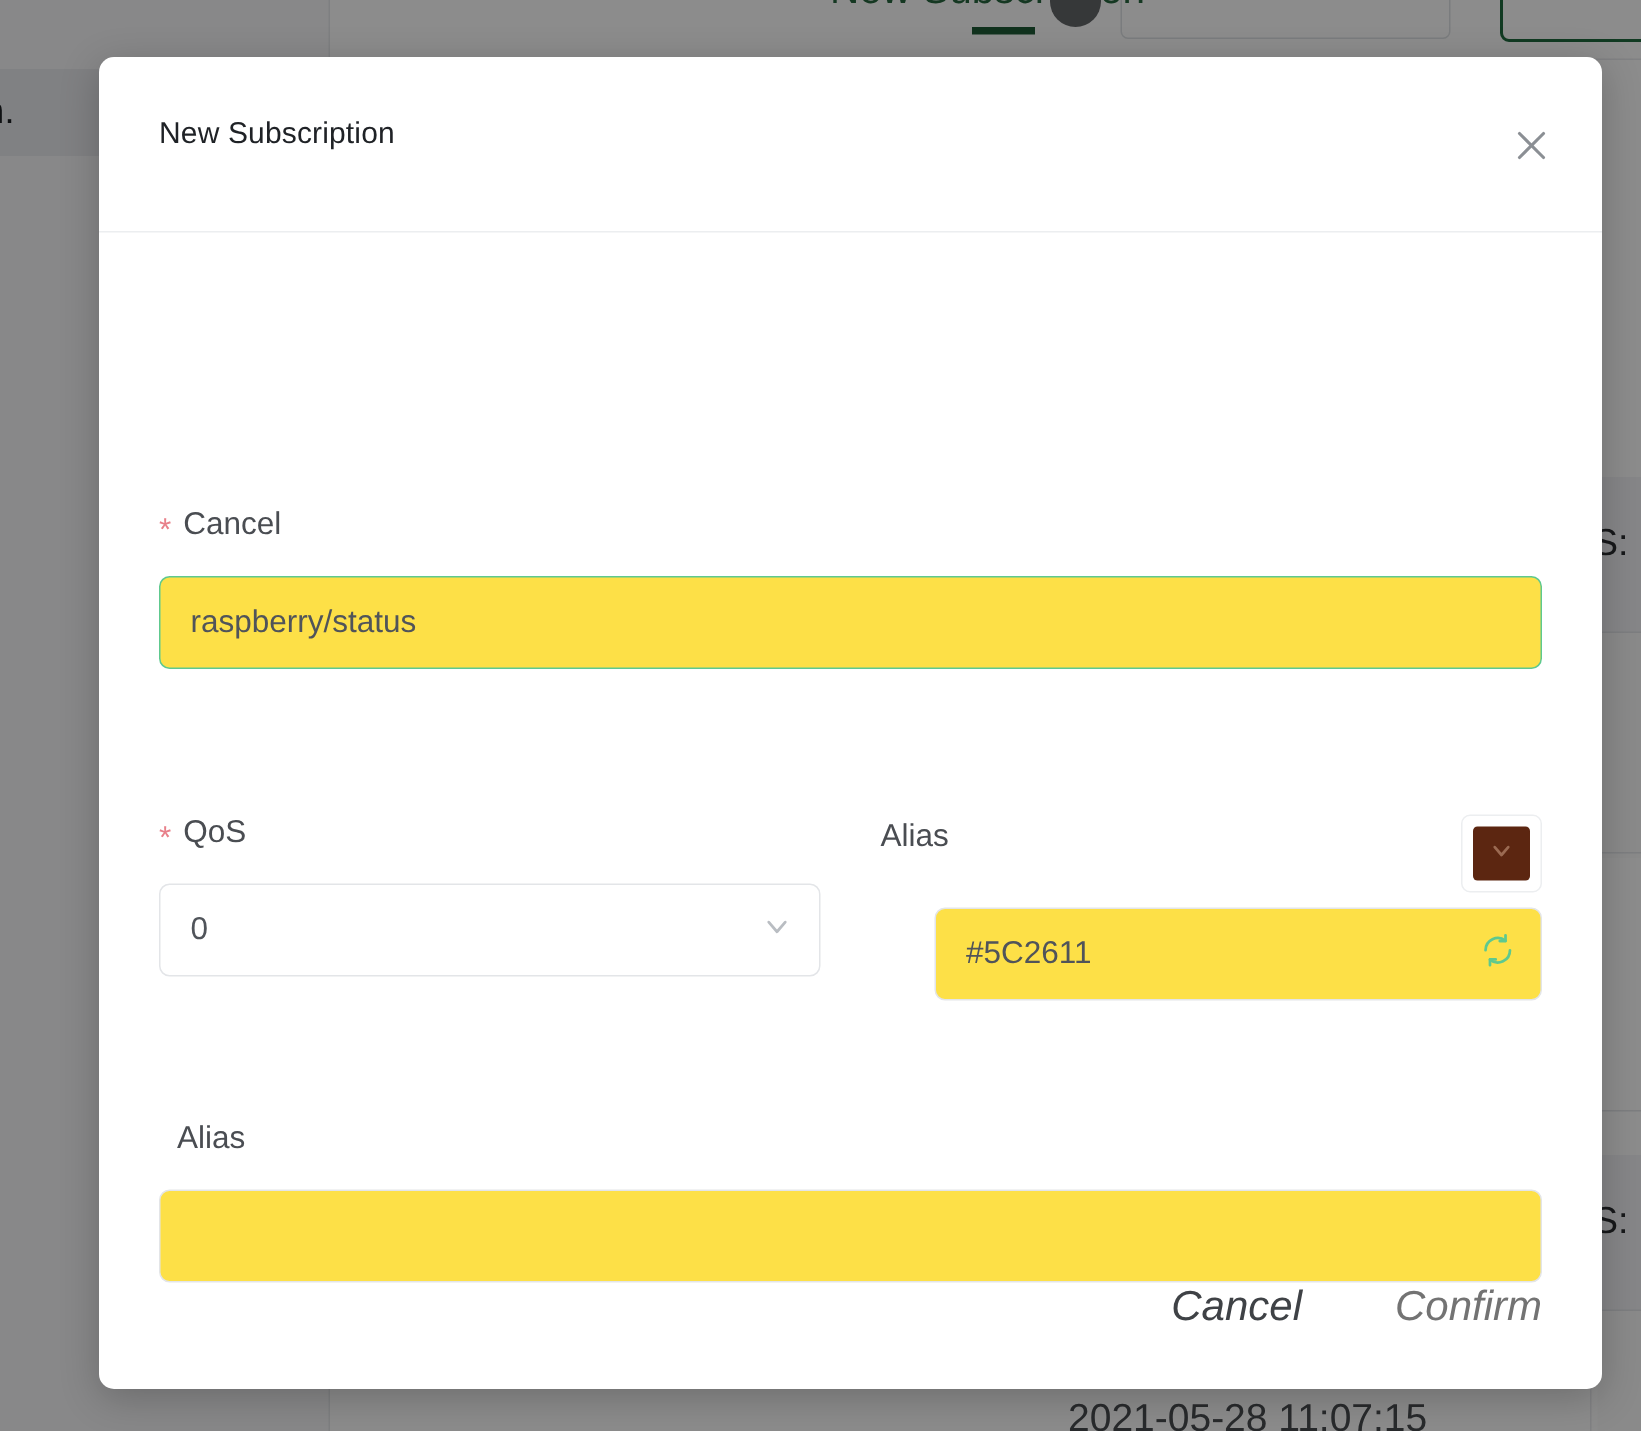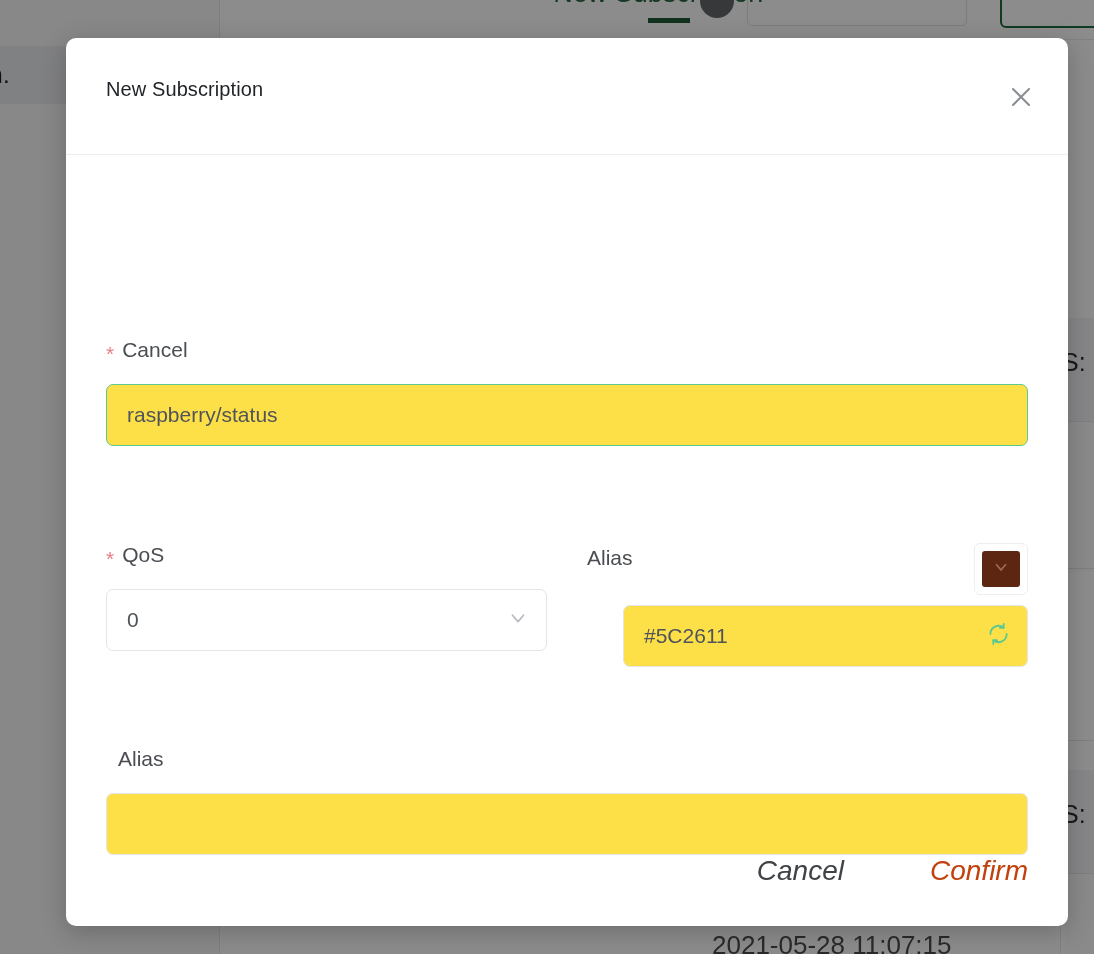--- a/index.html
+++ b/index.html
@@ -313,21 +313,21 @@
   .btn-text {
     font-size: 28px;
     background: none;
     border: none;
     cursor: pointer;
     font-family: "Liberation Sans", sans-serif;
     padding: 0;
     font-style: italic;
   }
   .btn-cancel { color: #3f4246; }
-  .btn-confirm { color: #c2410c; margin-left: 24px; }
+  .btn-confirm { color: #737373; }
 </style>
 </head>
 <body>
 
 <div class="app-backdrop">
 
   <div class="bg-sidebar">
     <div class="bg-sidebar-entry">
       <span class="bg-sidebar-entry-text">er.em.</span>
     </div>

